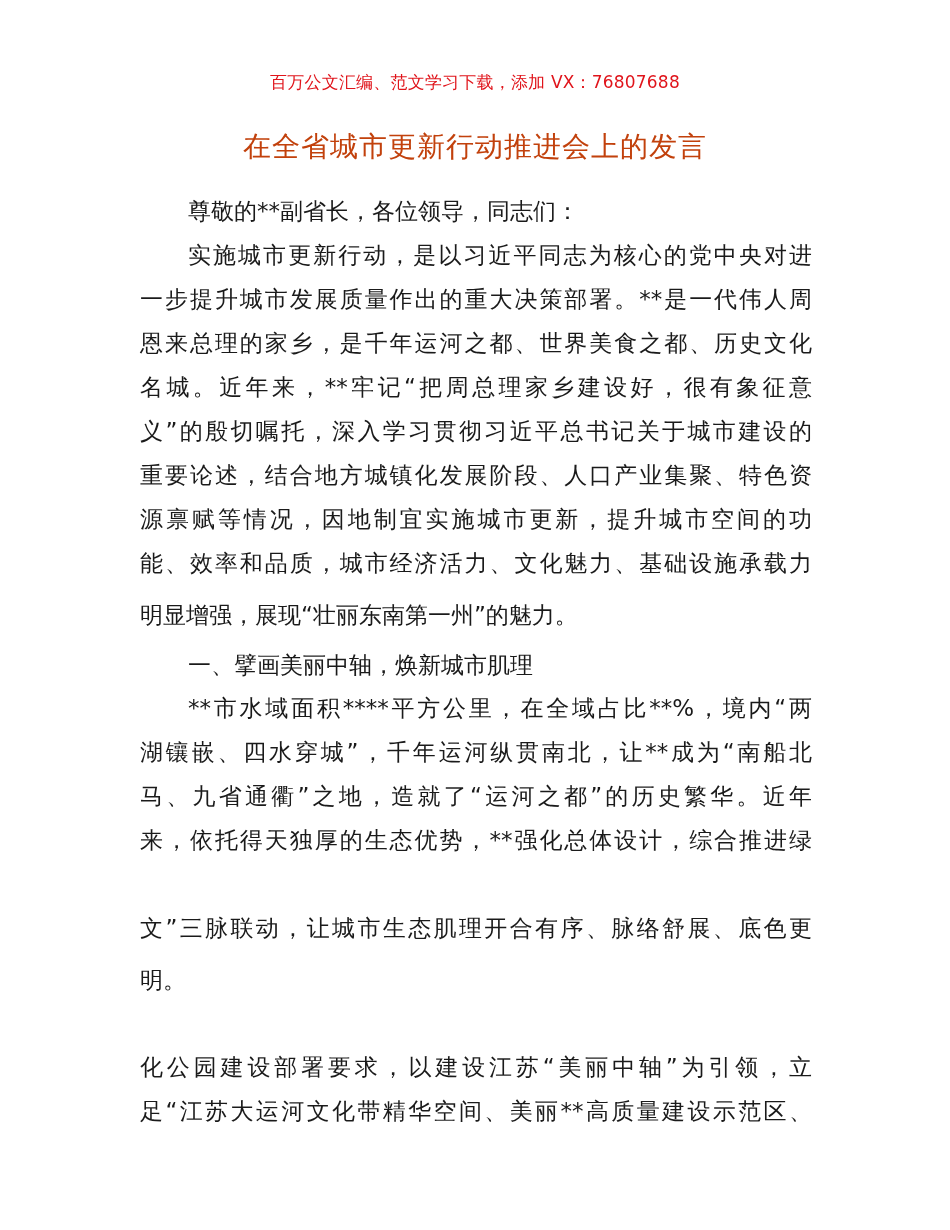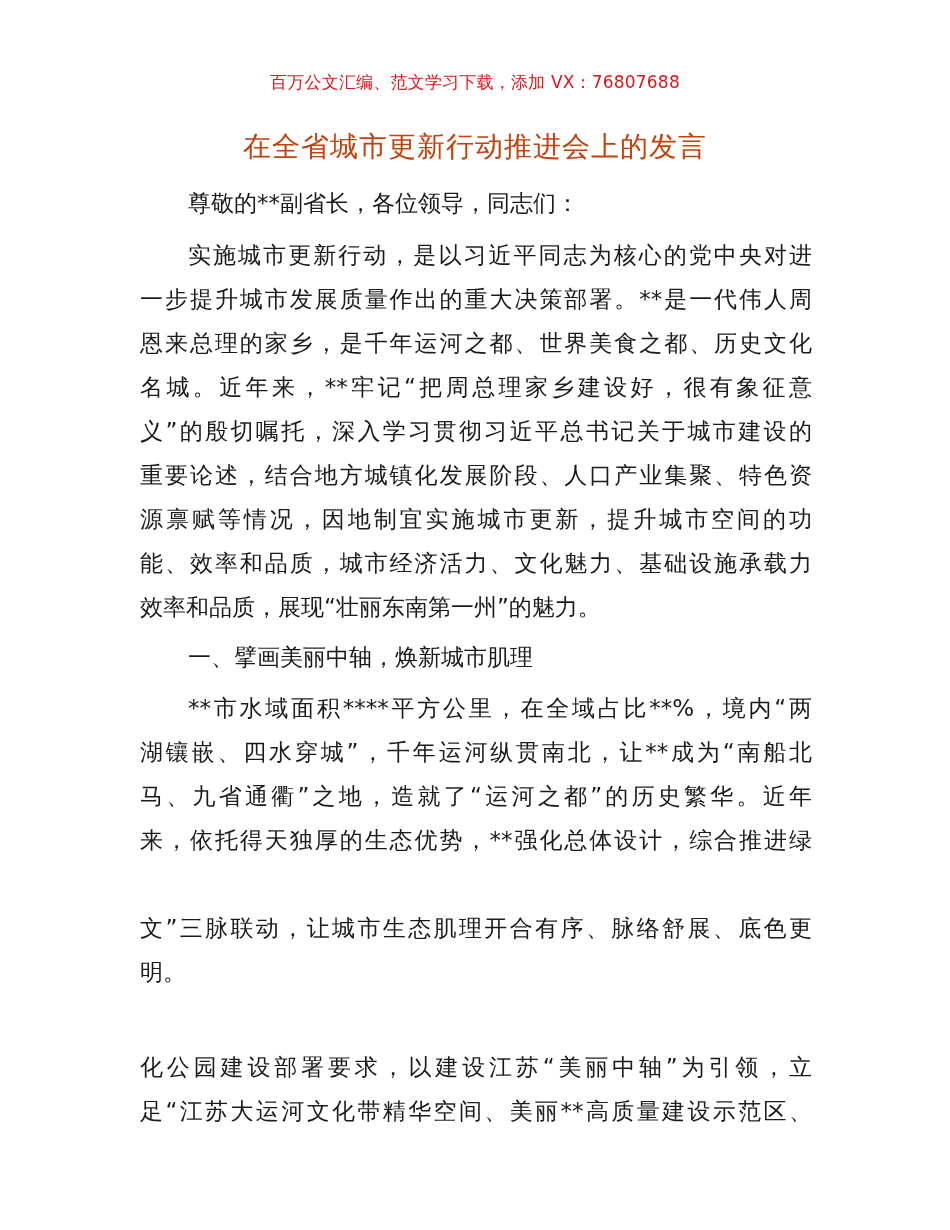--- a/index.html
+++ b/index.html
@@ -50,20 +50,21 @@
     width: 672px;
     color: #1a1a1a;
     font-size: 23px;
     line-height: 36px;
     white-space: nowrap;
     text-align: justify;
     text-align-last: justify;
   }
   .line.last {
     text-align-last: left;
+    margin-top: 8px;
   }
   .line.indent {
     left: 188px;
     width: 624px;
   }
 </style>
 </head>
 <body>
 
 <div class="page">
@@ -75,21 +76,21 @@
   <div class="line indent last" style="top:173px">尊敬的**副省长，各位领导，同志们：</div>
 
   <div class="line indent" style="top:225px">实施城市更新行动，是以习近平同志为核心的党中央对进</div>
   <div class="line" style="top:269px">一步提升城市发展质量作出的重大决策部署。**是一代伟人周</div>
   <div class="line" style="top:313px">恩来总理的家乡，是千年运河之都、世界美食之都、历史文化</div>
   <div class="line" style="top:357px">名城。近年来，**牢记“把周总理家乡建设好，很有象征意</div>
   <div class="line" style="top:401px">义”的殷切嘱托，深入学习贯彻习近平总书记关于城市建设的</div>
   <div class="line" style="top:445px">重要论述，结合地方城镇化发展阶段、人口产业集聚、特色资</div>
   <div class="line" style="top:489px">源禀赋等情况，因地制宜实施城市更新，提升城市空间的功</div>
   <div class="line" style="top:533px">能、效率和品质，城市经济活力、文化魅力、基础设施承载力</div>
-  <div class="line last" style="top:577px">效率和品质，展现“壮丽东南第一州”的魅力。</div>
+  <div class="line last" style="top:577px">明显增强，展现“壮丽东南第一州”的魅力。</div>
 
   <div class="line indent last" style="top:627px">一、擘画美丽中轴，焕新城市肌理</div>
 
   <div class="line indent" style="top:678px">**市水域面积****平方公里，在全域占比**%，境内“两</div>
   <div class="line" style="top:722px">湖镶嵌、四水穿城”，千年运河纵贯南北，让**成为“南船北</div>
   <div class="line" style="top:766px">马、九省通衢”之地，造就了“运河之都”的历史繁华。近年</div>
   <div class="line" style="top:810px">来，依托得天独厚的生态优势，**强化总体设计，综合推进绿</div>
   <div class="line" style="top:898px">文”三脉联动，让城市生态肌理开合有序、脉络舒展、底色更</div>
   <div class="line last" style="top:942px">明。</div>
 

